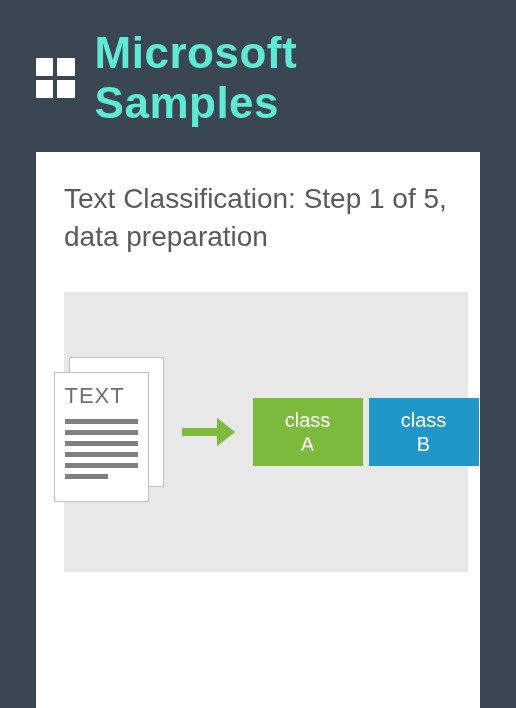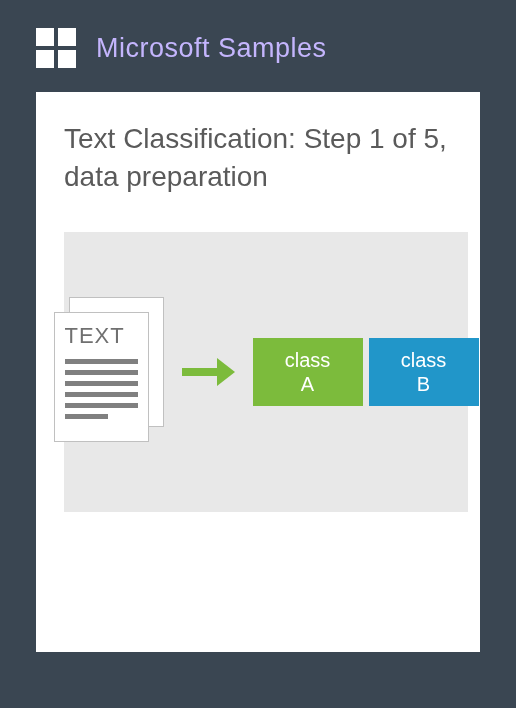--- a/index.html
+++ b/index.html
@@ -25,23 +25,23 @@
       display: grid;
       grid-template-columns: 1fr 1fr;
       grid-template-rows: 1fr 1fr;
       gap: 4px;
       margin-right: 20px;
     }
     .logo-icon div {
       background: #ffffff;
     }
     .header-title {
-      color: #c4b5fd;
-      font-size: 27px;
-      font-weight: 400;
+      color: #5eead4;
+      font-size: 44px;
+      font-weight: 700;
       letter-spacing: 0.5px;
     }
     .card {
       background: #ffffff;
       margin: 0 36px;
       padding: 28px 12px 40px 28px;
       height: 560px;
     }
     .card-title {
       color: #5a5a5a;

